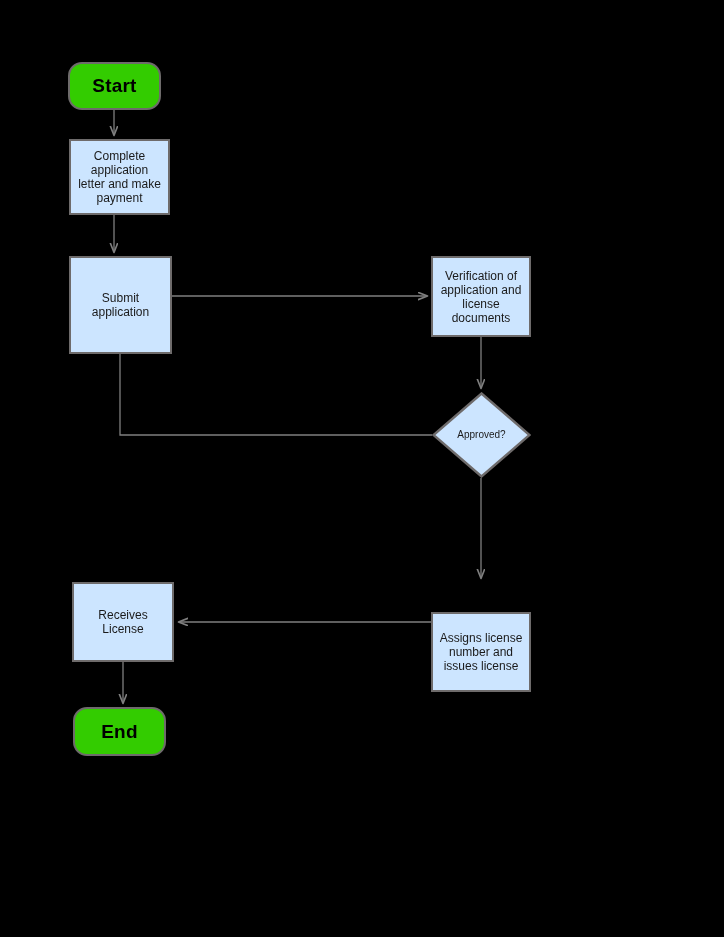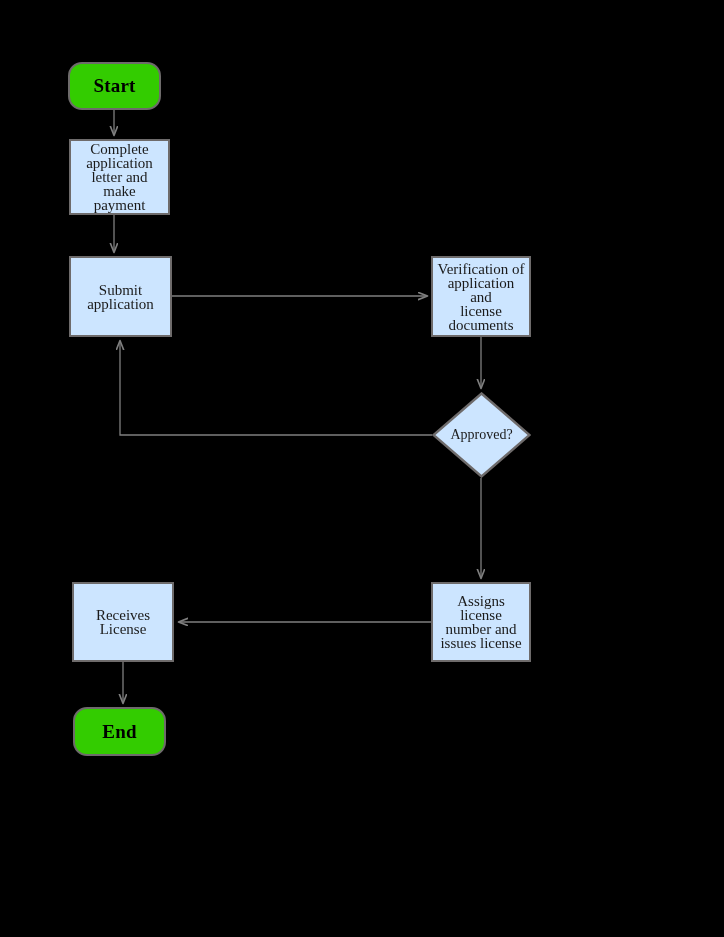--- a/index.html
+++ b/index.html
@@ -14,21 +14,20 @@
     position: relative;
     overflow: hidden;
     font-family: "Liberation Sans", sans-serif;
   }
   #canvas {
     position: absolute;
     left: 0;
     top: 0;
     width: 724px;
     height: 937px;
-    font-family: Liberation Serif, serif;
   }
   .edge-layer {
     position: absolute;
     left: 0;
     top: 0;
     width: 724px;
     height: 937px;
     pointer-events: none;
   }
   .node {
@@ -52,40 +51,40 @@
     border-radius: 14px;
     color: #000000;
     font-weight: bold;
     font-size: 19px;
     letter-spacing: 0.2px;
   }
   .process {
     background: #CCE5FF;
     border: 2px solid #6E6B6B;
     color: #1A1A1A;
-    font-size: 15px;
+    font-size: 12px;
     line-height: 14px;
   }
   .decision-wrap {
     position: absolute;
     display: flex;
     align-items: center;
     justify-content: center;
   }
   .decision-shape {
     position: absolute;
     left: 0;
     top: 0;
     width: 100%;
     height: 100%;
   }
   .decision-text {
     position: relative;
     z-index: 2;
-    font-size: 14px;
+    font-size: 10px;
     color: #1A1A1A;
     line-height: 14px;
     text-align: center;
   }
 </style>
 </head>
 <body>
 
 <div id="canvas">
 
@@ -112,40 +111,40 @@
     <span class="node-label">Start</span>
   </div>
 
   <div class="node process" style="left:69px; top:139px; width:101px; height:76px;">
     <span class="node-label">Complete
 application
 letter and make
 payment</span>
   </div>
 
-  <div class="node process" style="left:69px; top:256px; width:103px; height:81px;">
+  <div class="node process" style="left:69px; top:256px; width:103px; height:98px;">
     <span class="node-label">Submit
 application</span>
   </div>
 
   <div class="node process" style="left:431px; top:256px; width:100px; height:81px;">
     <span class="node-label">Verification of
 application and
 license
 documents</span>
   </div>
 
   <div class="decision-wrap" style="left:432px; top:392px; width:99px; height:86px;">
     <svg class="decision-shape" viewBox="0 0 99 86" preserveAspectRatio="none" xmlns="http://www.w3.org/2000/svg">
       <polygon points="49.5,1.5 97.5,43 49.5,84.5 1.5,43" fill="#CCE5FF" stroke="#6E6B6B" stroke-width="2.4"></polygon>
     </svg>
     <span class="decision-text">Approved?</span>
   </div>
 
-  <div class="node process" style="left:431px; top:582px; width:100px; height:80px;">
+  <div class="node process" style="left:431px; top:612px; width:100px; height:80px;">
     <span class="node-label">Assigns license
 number and
 issues license</span>
   </div>
 
   <div class="node terminator" style="left:73px; top:707px; width:93px; height:49px;">
     <span class="node-label">End</span>
   </div>
 
   <div class="node process" style="left:72px; top:582px; width:102px; height:80px;">

